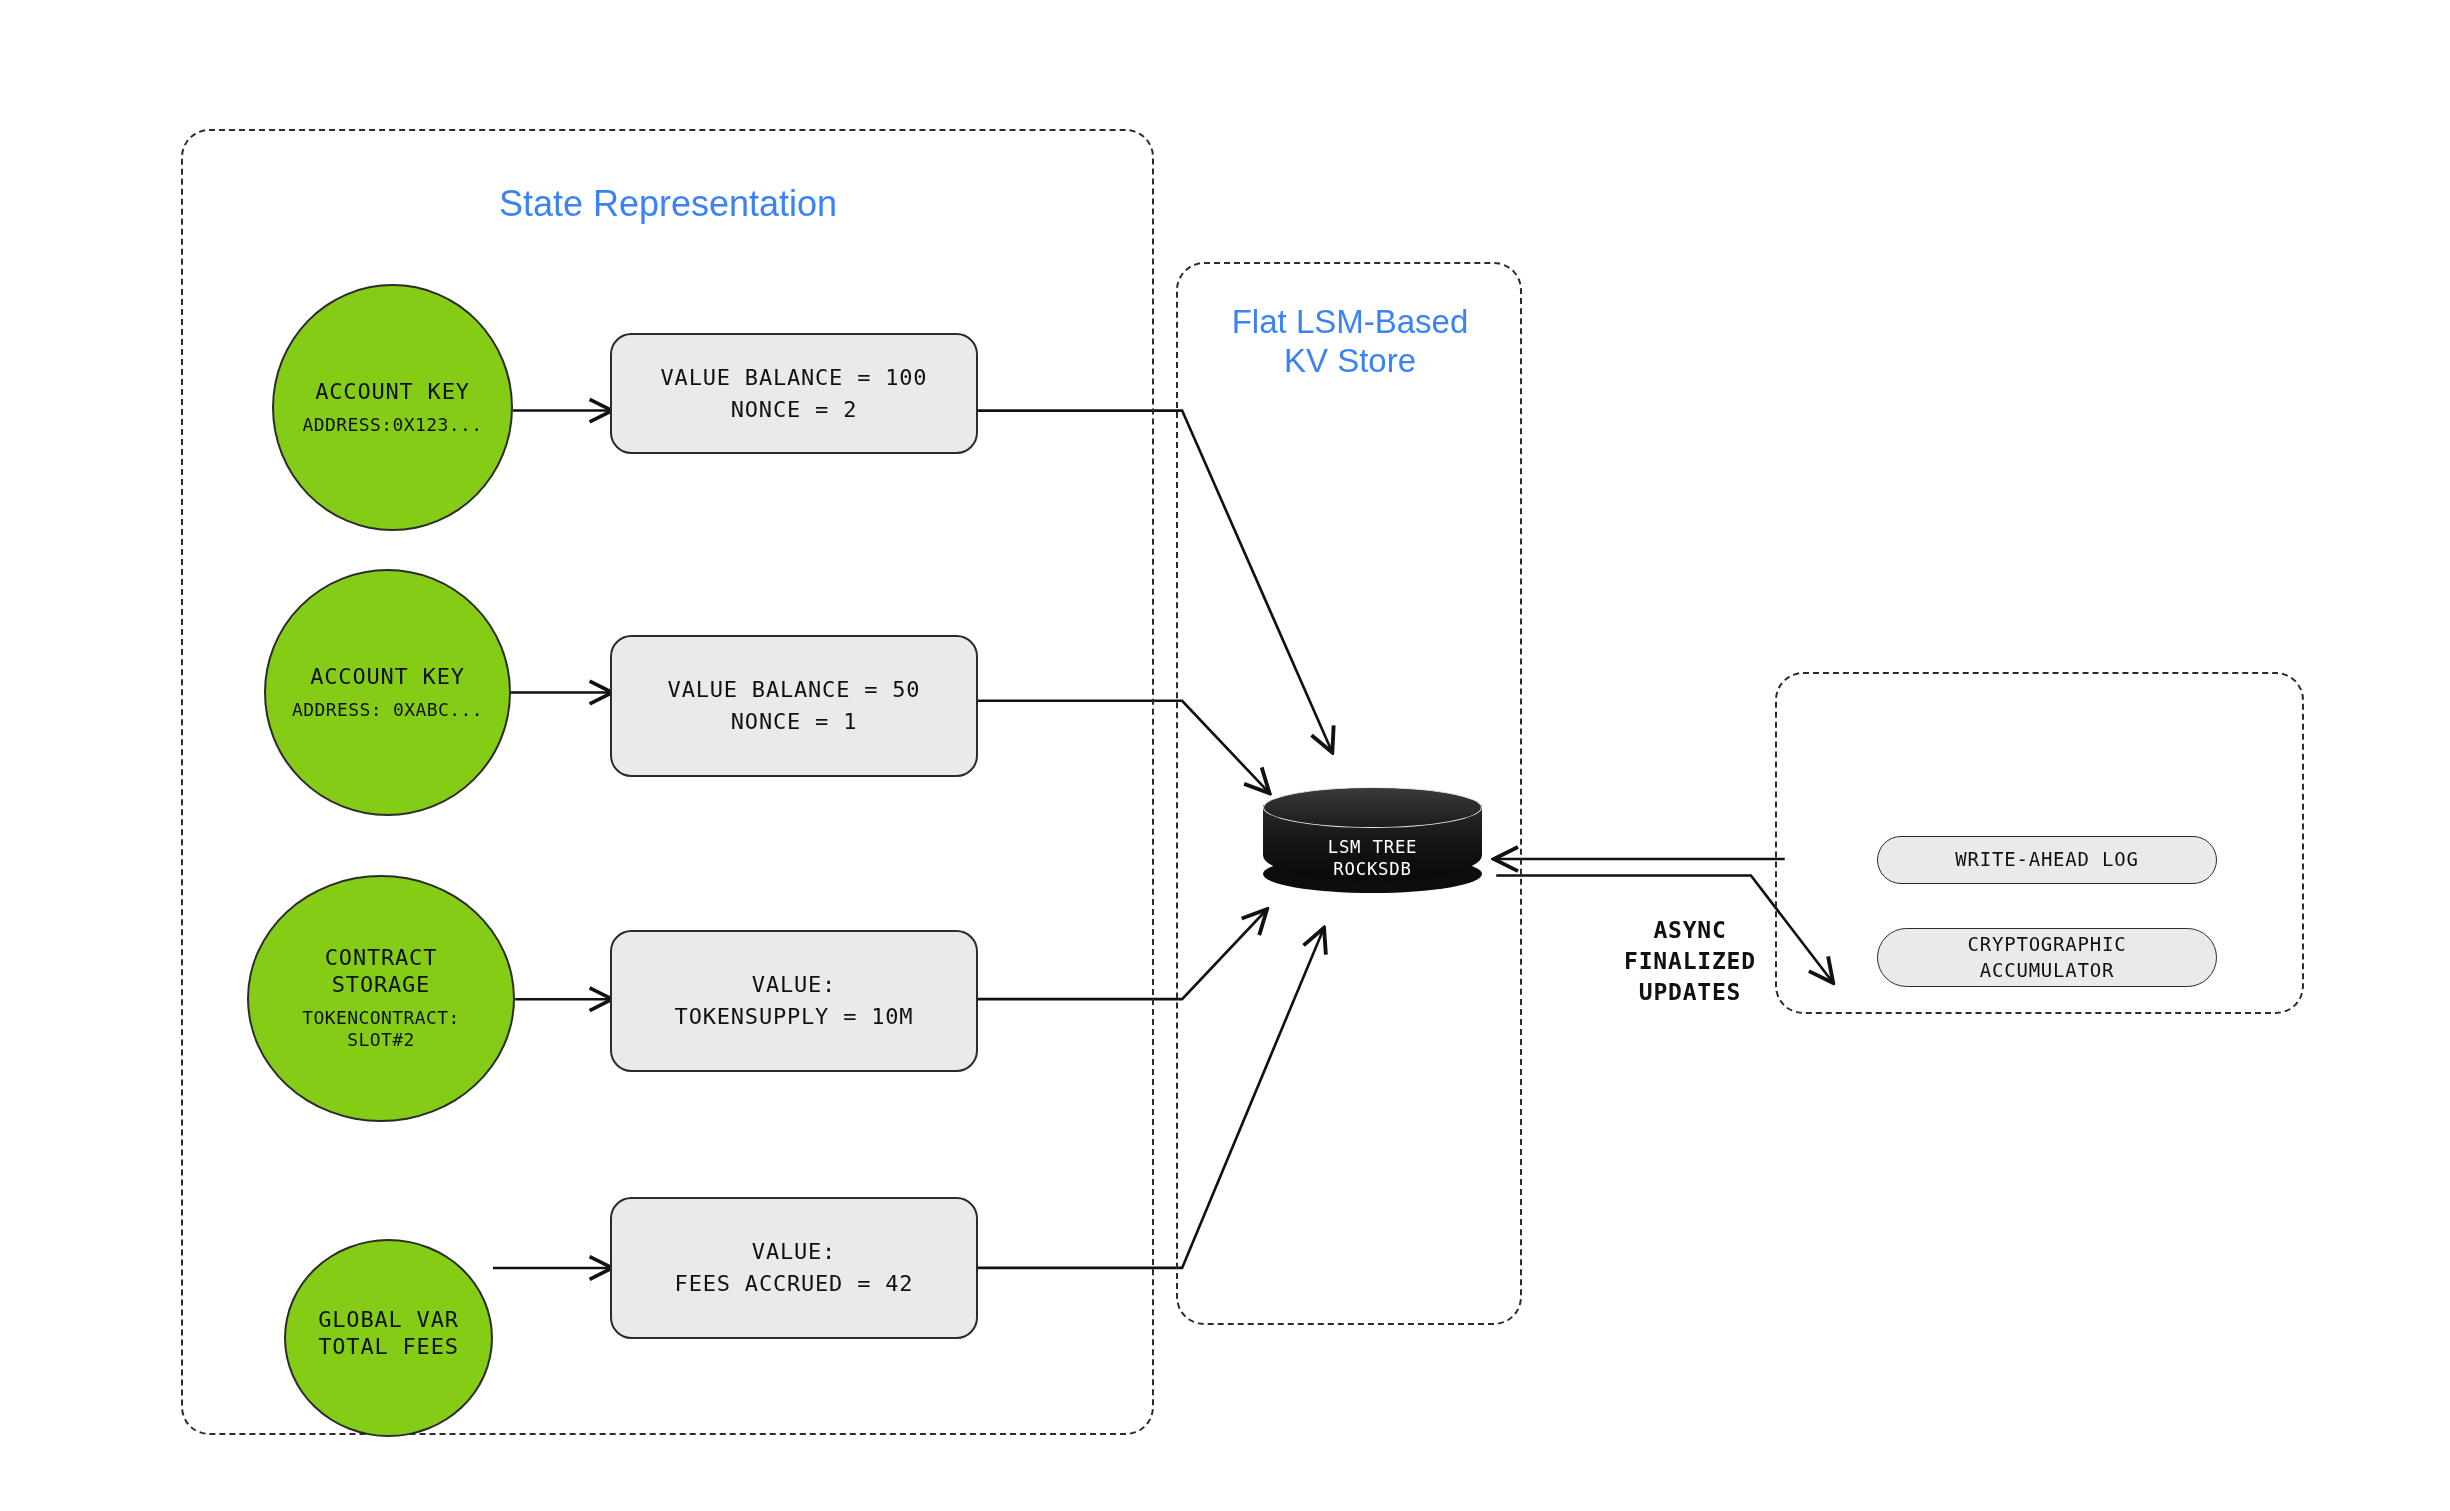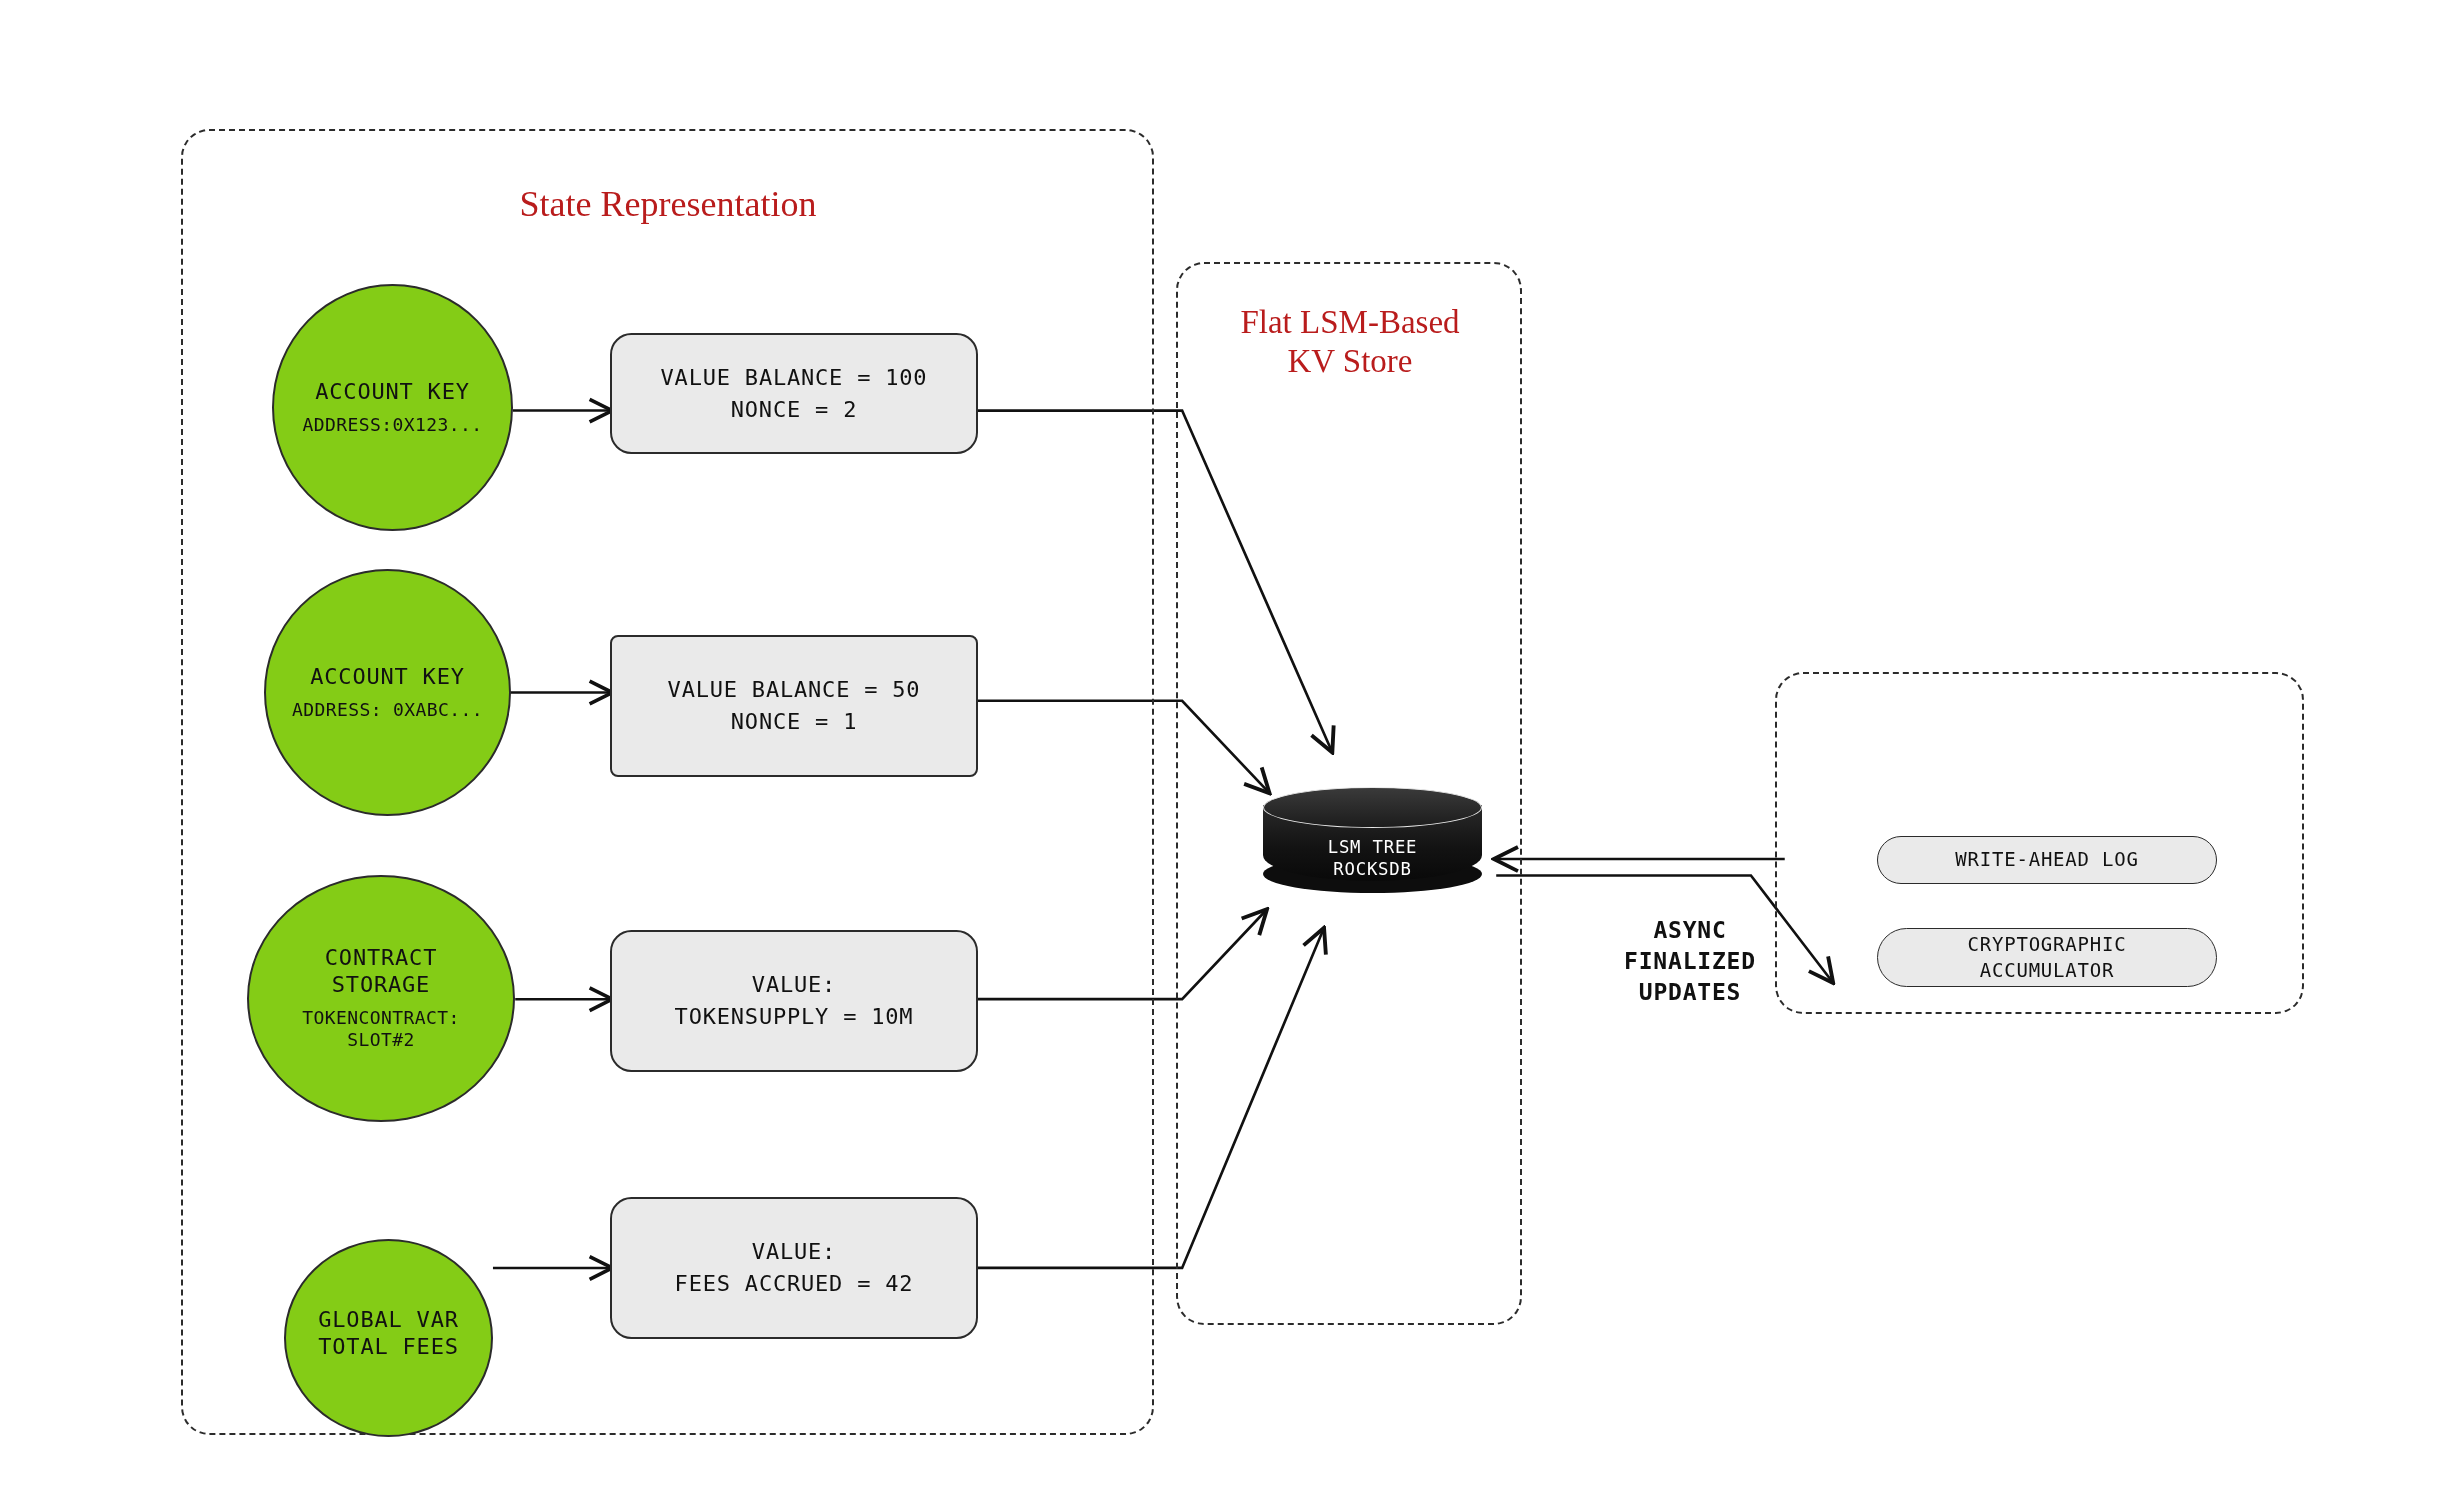--- a/index.html
+++ b/index.html
@@ -21,22 +21,22 @@
   .group-box {
     position: absolute;
     border: 2.5px dashed #2b2b2b;
     border-radius: 28px;
     box-sizing: border-box;
     background: transparent;
   }
   .group-title {
     position: absolute;
     text-align: center;
-    color: #b91c1c;
-    font-family: Liberation Serif, serif;
+    color: #3b82f6;
+    font-family: Liberation Sans, sans-serif;
     font-weight: 400;
     line-height: 1.18;
     white-space: pre-line;
   }
 
   
   .key-node {
     position: absolute;
     background: #84cc16;
     border: 2.5px solid #2b2b2b;
@@ -207,21 +207,21 @@
     <div class="key-title">ACCOUNT KEY</div>
     <div class="key-sub">ADDRESS:0X123...</div>
   </div>
   <div class="value-box" style="left:610px; top:333px; width:368px; height:121px;">VALUE BALANCE = 100
 NONCE = 2</div>
 
   <div class="key-node" style="left:264px; top:569px; width:247px; height:247px;">
     <div class="key-title">ACCOUNT KEY</div>
     <div class="key-sub">ADDRESS: 0XABC...</div>
   </div>
-  <div class="value-box" style="left:610px; top:635px; width:368px; height:142px;border-radius:8px;">VALUE BALANCE = 50
+  <div class="value-box" style="left:610px; top:635px; width:368px; height:142px;">VALUE BALANCE = 50
 NONCE = 1</div>
 
   <div class="key-node" style="left:247px; top:875px; width:268px; height:247px;">
     <div class="key-title">CONTRACT
 STORAGE</div>
     <div class="key-sub">TOKENCONTRACT:
 SLOT#2</div>
   </div>
   <div class="value-box" style="left:610px; top:930px; width:368px; height:142px;">VALUE:
 TOKENSUPPLY = 10M</div>

